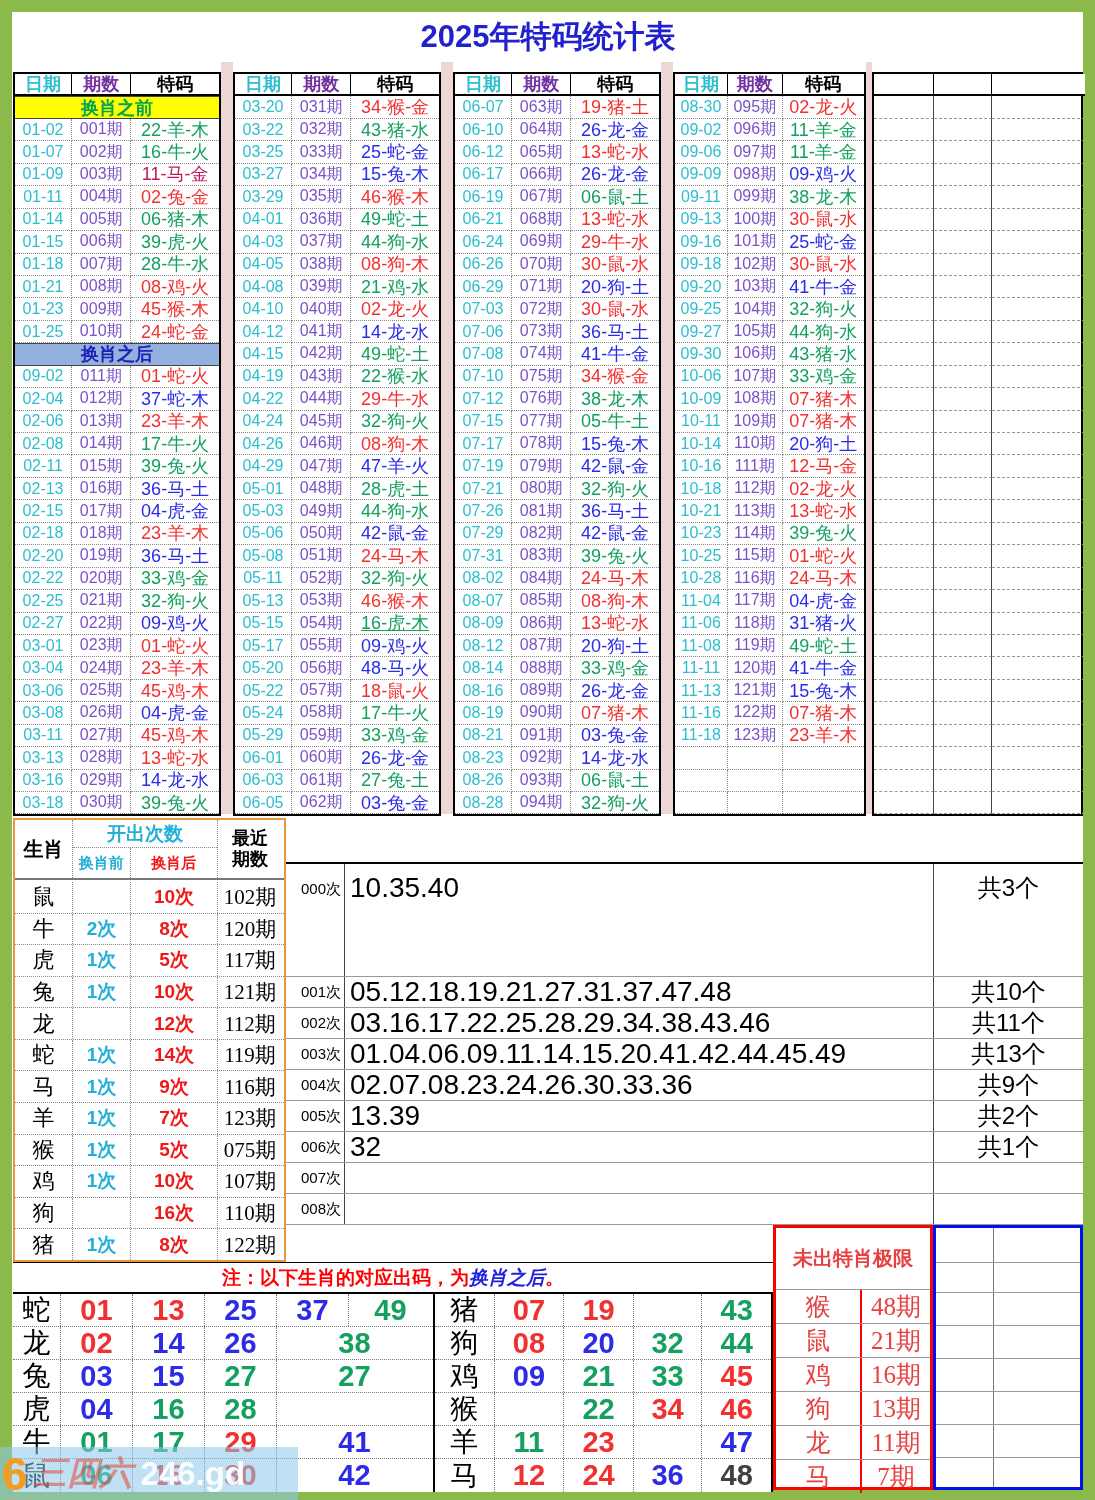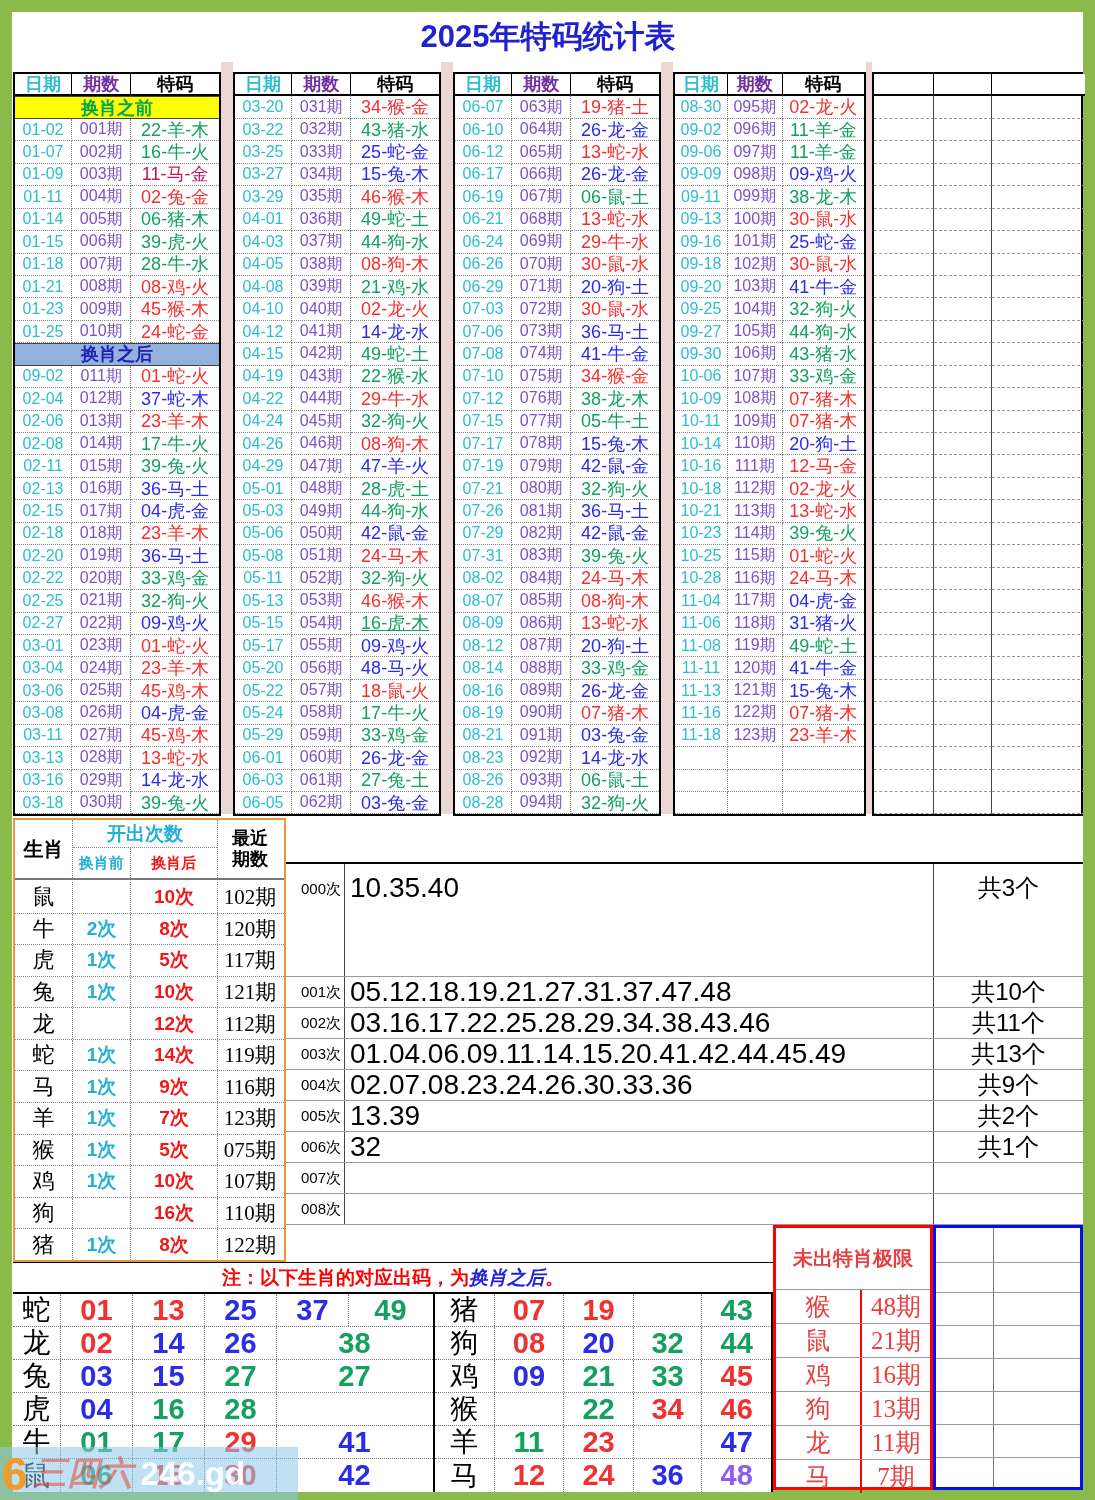--- a/index.html
+++ b/index.html
@@ -1173,21 +1173,21 @@
         <div class="znum" style="width: 70px; color: rgb(20, 160, 94);">11</div>
         <div class="znum" style="width: 70px; color: rgb(242, 48, 48);">23</div>
         <div class="znum" style="width: 69px;"></div>
         <div class="znum" style="width: 69px; color: rgb(43, 43, 232);">47</div>
       </div>
       <div class="zrow">
         <div class="zname" style="width: 60px;">马</div>
         <div class="znum" style="width: 70px; color: rgb(242, 48, 48);">12</div>
         <div class="znum" style="width: 70px; color: rgb(242, 48, 48);">24</div>
         <div class="znum" style="width: 69px; color: rgb(43, 43, 232); text-align: right;">36</div>
-        <div class="znum" style="width: 69px; color: #8b5cf6;">48</div>
+        <div class="znum" style="width: 69px; color: #404040;">48</div>
       </div>
     </div>
 
   <div class="limit">
     <div class="limit-title">未出特肖极限</div>
     <div class="limit-rows" id="limit-rows">
         <div class="lrow">
           <div class="l-z">猴</div>
           <div class="l-p">48期</div>
         </div>

